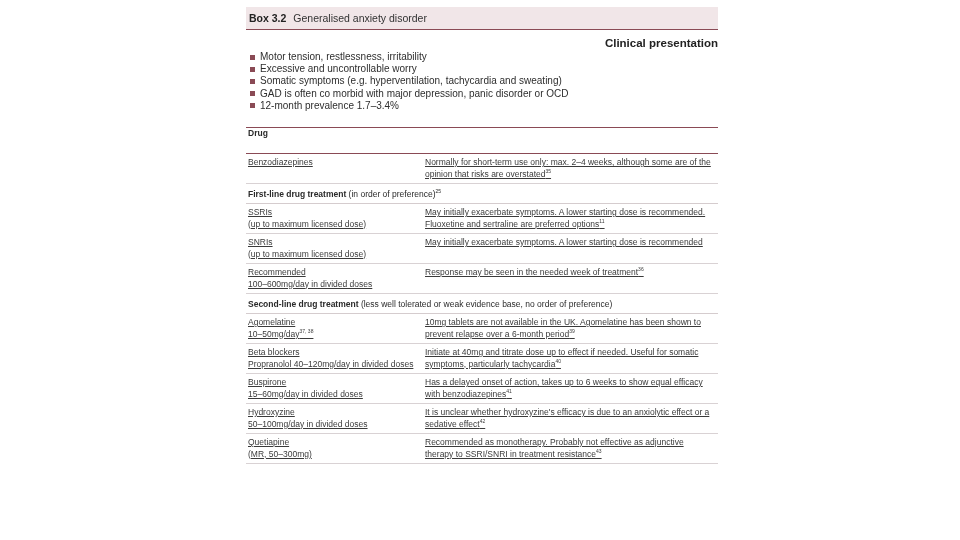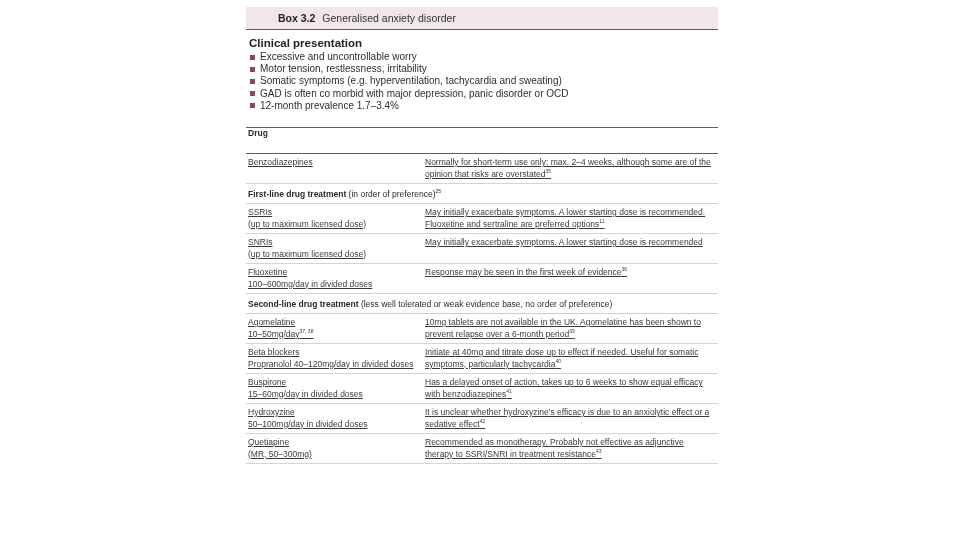--- a/index.html
+++ b/index.html
@@ -5,23 +5,23 @@
   html, body { margin: 0; padding: 0; }
   body {
     width: 960px; height: 540px; background: #ffffff; position: relative; overflow: hidden;
     font-family: "Liberation Sans", "DejaVu Sans", sans-serif; color: #2a2a2a;
   }
   .box { position: absolute; left: 246px; top: 7px; width: 472px; }
   .box-header {
     background: #f1e6e8; height: 22px; border-bottom: 1.5px solid #8a4a55;
     font-size: 10.5px; line-height: 22px; padding-left: 3px; color: #333;
   }
-  .box-header .num { font-weight: bold; color: #222; margin-right: 4px; margin-left: 29px; }
+  .box-header .num { font-weight: bold; color: #222; margin-right: 4px; }
   .clinical { padding: 7px 0 0 3px; }
-  .clinical h2 { margin: 0; font-size: 11.5px; font-weight: bold; color: #222; line-height: 13px; }
+  .clinical h2 { margin: 0; font-size: 11.5px; font-weight: bold; color: #222; line-height: 13px; text-align: right; }
   .clinical ul { list-style: none; margin: 1px 0 0 0; padding: 0; }
   .clinical li { font-size: 10px; line-height: 12.2px; position: relative; padding-left: 11px; color: #2e2e2e; }
   .clinical li .bullet { position: absolute; left: 1px; top: 3.5px; width: 5px; height: 5px; background: #8a4a55; }
   .table { position: absolute; left: 0; top: 120px; width: 472px; }
   .thead {
     border-top: 1.5px solid #8a4a55; border-bottom: 1.5px solid #8a4a55;
     height: 25px; display: flex; align-items: flex-start; font-size: 8.5px; font-weight: bold; color: #2a2a2a;
   }
   .col1 { width: 179px; padding-left: 2px; box-sizing: border-box; }
   .col2 { flex: 1; padding-right: 4px; }
@@ -39,22 +39,22 @@
 
 <div class="box">
   <div class="box-header">
     <span class="num">Box 3.2</span>
     <span>Generalised anxiety disorder</span>
   </div>
 
   <div class="clinical">
     <h2>Clinical presentation</h2>
     <ul>
+      <li><span class="bullet"></span><span>Motor tension, restlessness, irritability</span></li>
       <li><span class="bullet"></span><span>Excessive and uncontrollable worry</span></li>
-      <li><span class="bullet"></span><span>Motor tension, restlessness, irritability</span></li>
       <li><span class="bullet"></span><span>Somatic symptoms (e.g. hyperventilation, tachycardia and sweating)</span></li>
       <li><span class="bullet"></span><span>GAD is often co morbid with major depression, panic disorder or OCD</span></li>
       <li><span class="bullet"></span><span>12-month prevalence 1.7–3.4%</span></li>
     </ul>
   </div>
 
   <div class="table">
     <div class="thead">
       <div class="col1">Drug</div>
     </div>
@@ -78,24 +78,24 @@
     </div>
     <div class="row">
       <div class="col1">
         <div>SNRIs</div>
         <div>(up to maximum licensed dose)</div>
       </div>
       <div class="col2"><span>May initially exacerbate symptoms. A lower starting dose is recommended</span></div>
     </div>
     <div class="row">
       <div class="col1">
-        <div>Fluoxetine</div>
+        <div>Recommended</div>
         <div>100–600mg/day in divided doses</div>
       </div>
-      <div class="col2"><span>Response may be seen in the first week of evidence</span><sup>36</sup></div>
+      <div class="col2"><span>Response may be seen in the needed week of treatment</span><sup>36</sup></div>
     </div>
 
     <div class="section">
       <b>Second-line drug treatment</b><span> (less well tolerated or weak evidence base, no order of preference)</span>
     </div>
     <div class="row">
       <div class="col1">
         <div>Agomelatine</div>
         <div><span>10–50mg/day</span><sup>37, 38</sup></div>
       </div>

